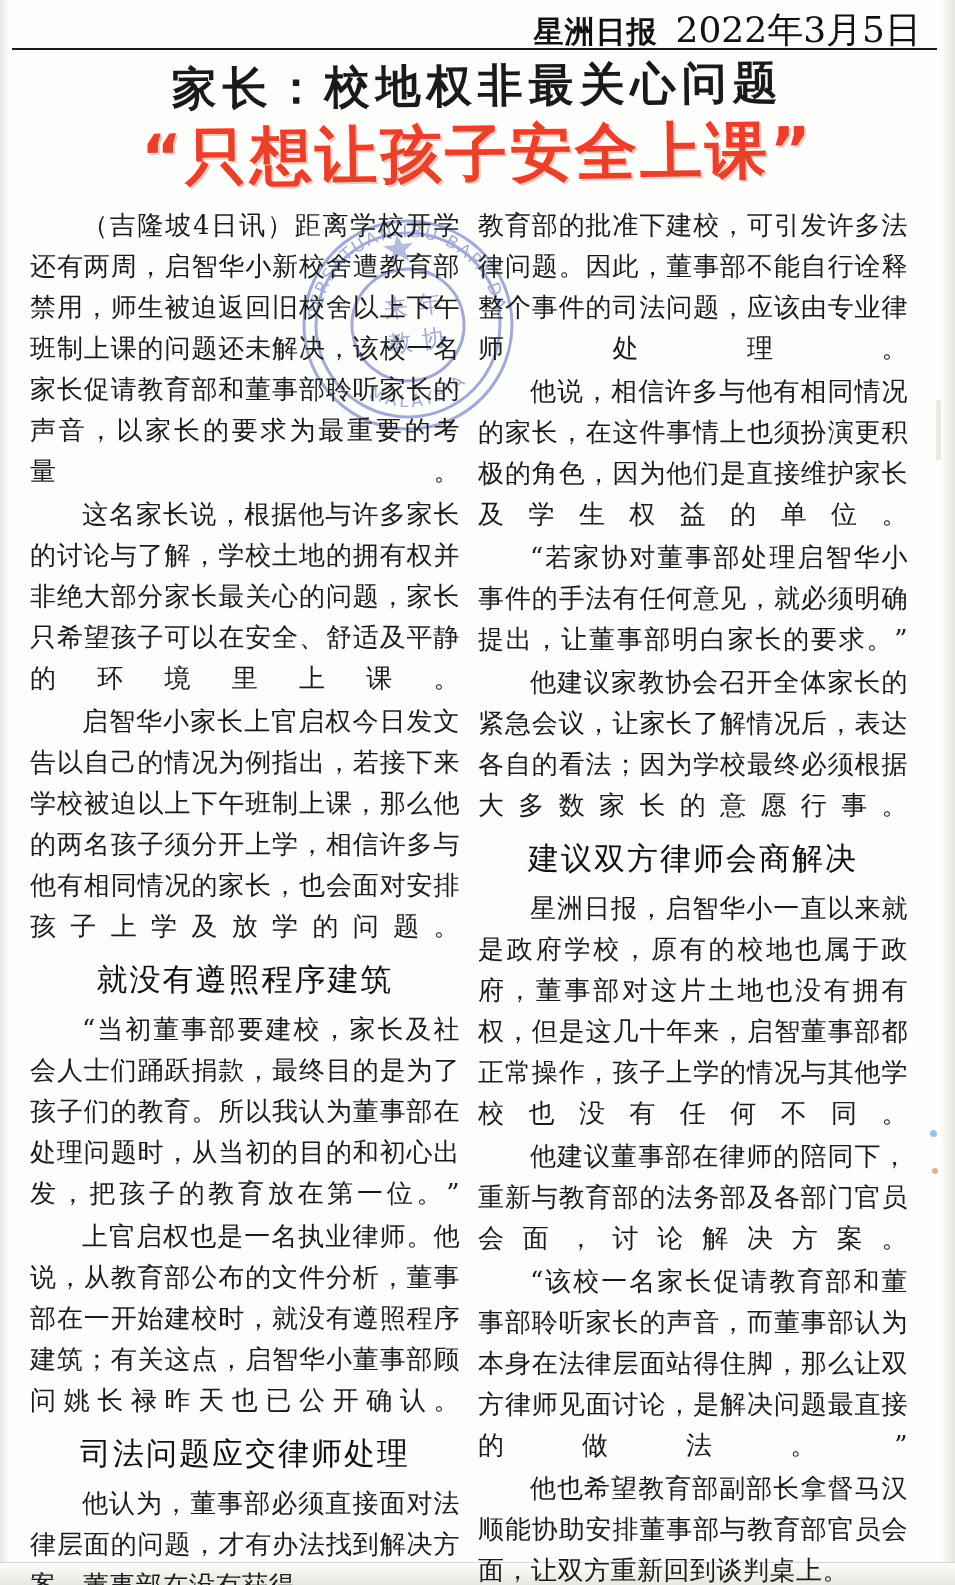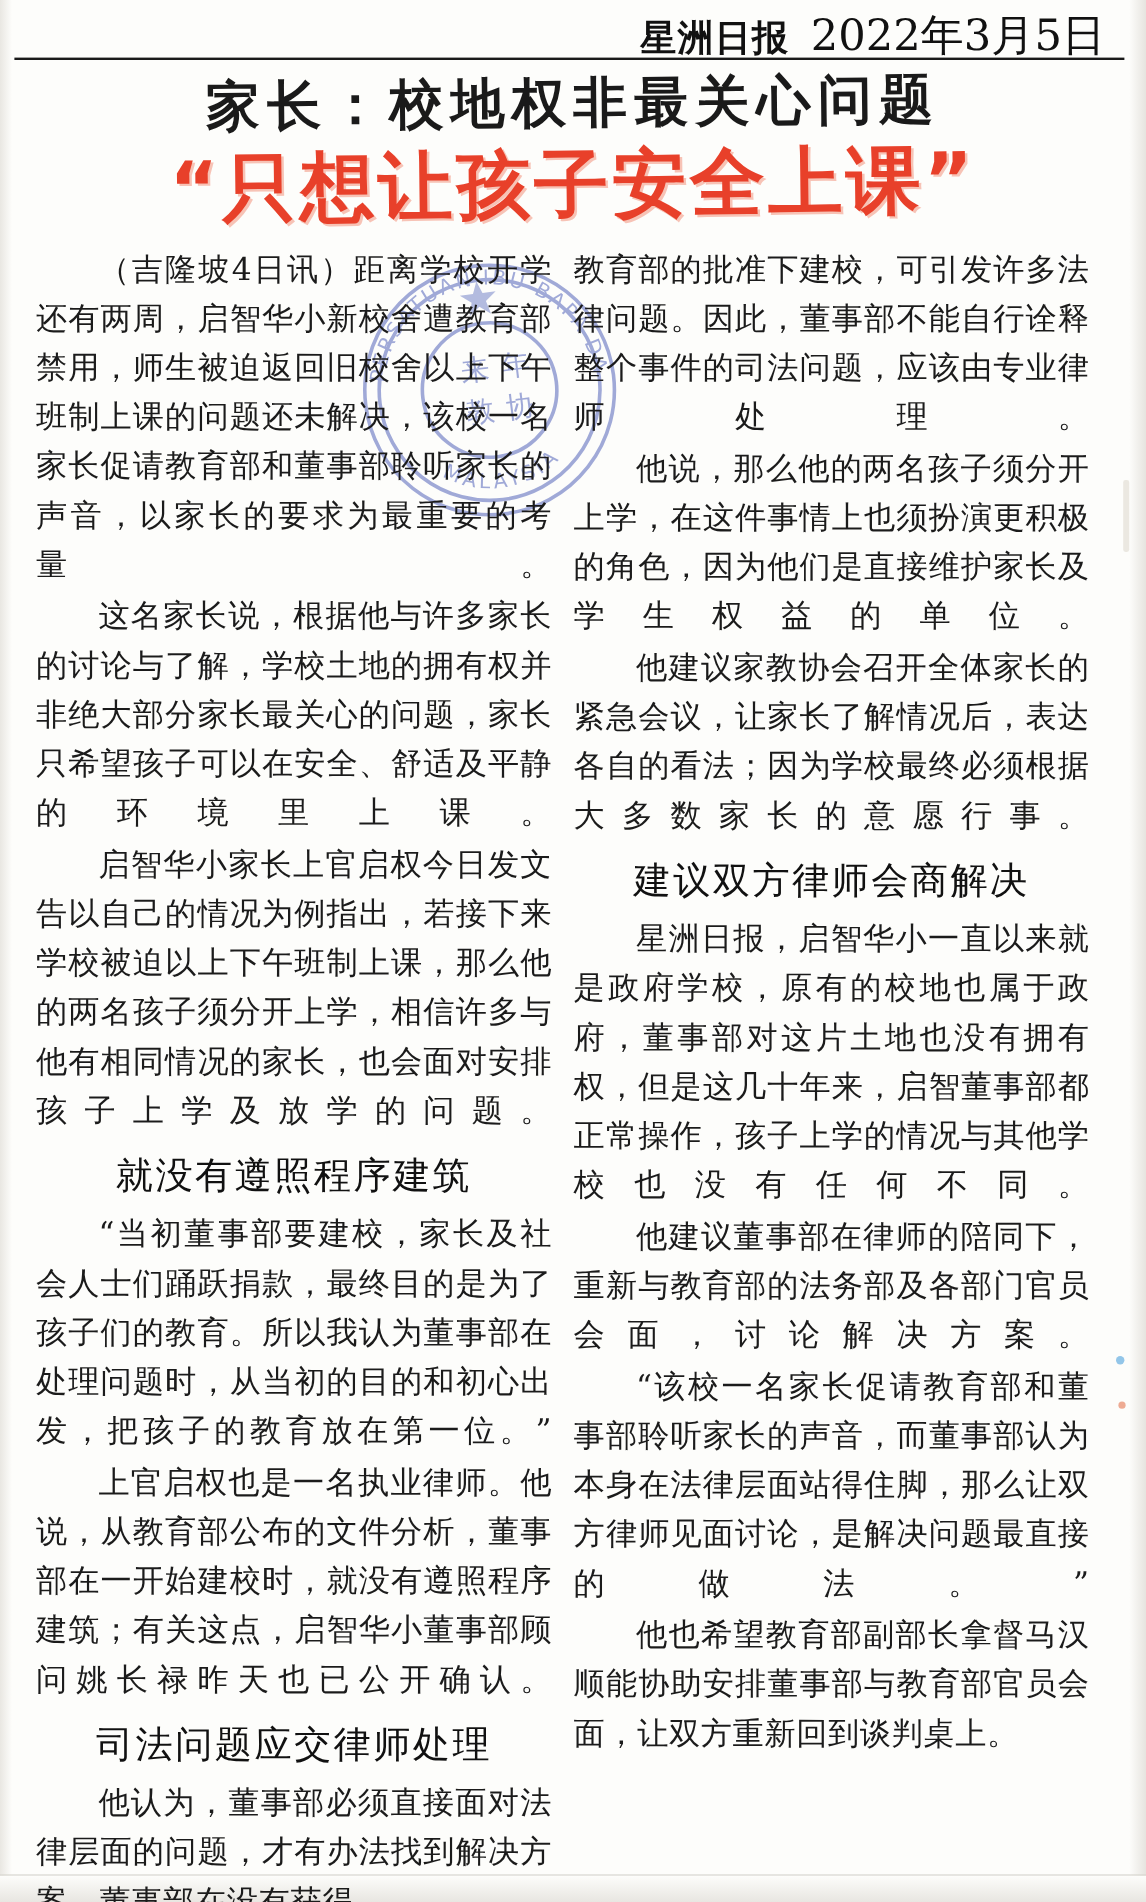--- a/index.html
+++ b/index.html
@@ -208,21 +208,22 @@
       <p>启智华小家长上官启权今日发文告以自己的情况为例指出，若接下来学校被迫以上下午班制上课，那么他的两名孩子须分开上学，相信许多与他有相同情况的家长，也会面对安排孩子上学及放学的问题。</p>
       <div class="subhead">就没有遵照程序建筑</div>
       <p>“当初董事部要建校，家长及社会人士们踊跃捐款，最终目的是为了孩子们的教育。所以我认为董事部在处理问题时，从当初的目的和初心出发，把孩子的教育放在第一位。”</p>
       <p>上官启权也是一名执业律师。他说，从教育部公布的文件分析，董事部在一开始建校时，就没有遵照程序建筑；有关这点，启智华小董事部顾问姚长禄昨天也已公开确认。</p>
       <div class="subhead">司法问题应交律师处理</div>
       <p class="last">他认为，董事部必须直接面对法律层面的问题，才有办法找到解决方案。董事部在没有获得</p>
     </div>
 
     <div class="col">
       <p class="noindent">教育部的批准下建校，可引发许多法律问题。因此，董事部不能自行诠释整个事件的司法问题，应该由专业律师处理。</p>
-      <p>他说，那么他的两名孩子须分开上学，在这件事情上也须扮演更积极的角色，因为他们是直接维护家长及学生权益的单位。</p>
+      <p>他说，相信许多与他有相同情况的家长，在这件事情上也须扮演更积极的角色，因为他们是直接维护家长及学生权益的单位。</p>
+      <p>“若家协对董事部处理启智华小事件的手法有任何意见，就必须明确提出，让董事部明白家长的要求。”</p>
       <p>他建议家教协会召开全体家长的紧急会议，让家长了解情况后，表达各自的看法；因为学校最终必须根据大多数家长的意愿行事。</p>
       <div class="subhead">建议双方律师会商解决</div>
       <p>星洲日报，启智华小一直以来就是政府学校，原有的校地也属于政府，董事部对这片土地也没有拥有权，但是这几十年来，启智董事部都正常操作，孩子上学的情况与其他学校也没有任何不同。</p>
       <p>他建议董事部在律师的陪同下，重新与教育部的法务部及各部门官员会面，讨论解决方案。</p>
       <p>“该校一名家长促请教育部和董事部聆听家长的声音，而董事部认为本身在法律层面站得住脚，那么让双方律师见面讨论，是解决问题最直接的做法。”</p>
       <p class="last">他也希望教育部副部长拿督马汉顺能协助安排董事部与教育部官员会面，让双方重新回到谈判桌上。</p>
     </div>
   </div>
 
   <div class="speck" style="left:930px; top:1130px; width:7px; height:7px; background:#2a8fd8;"></div>

